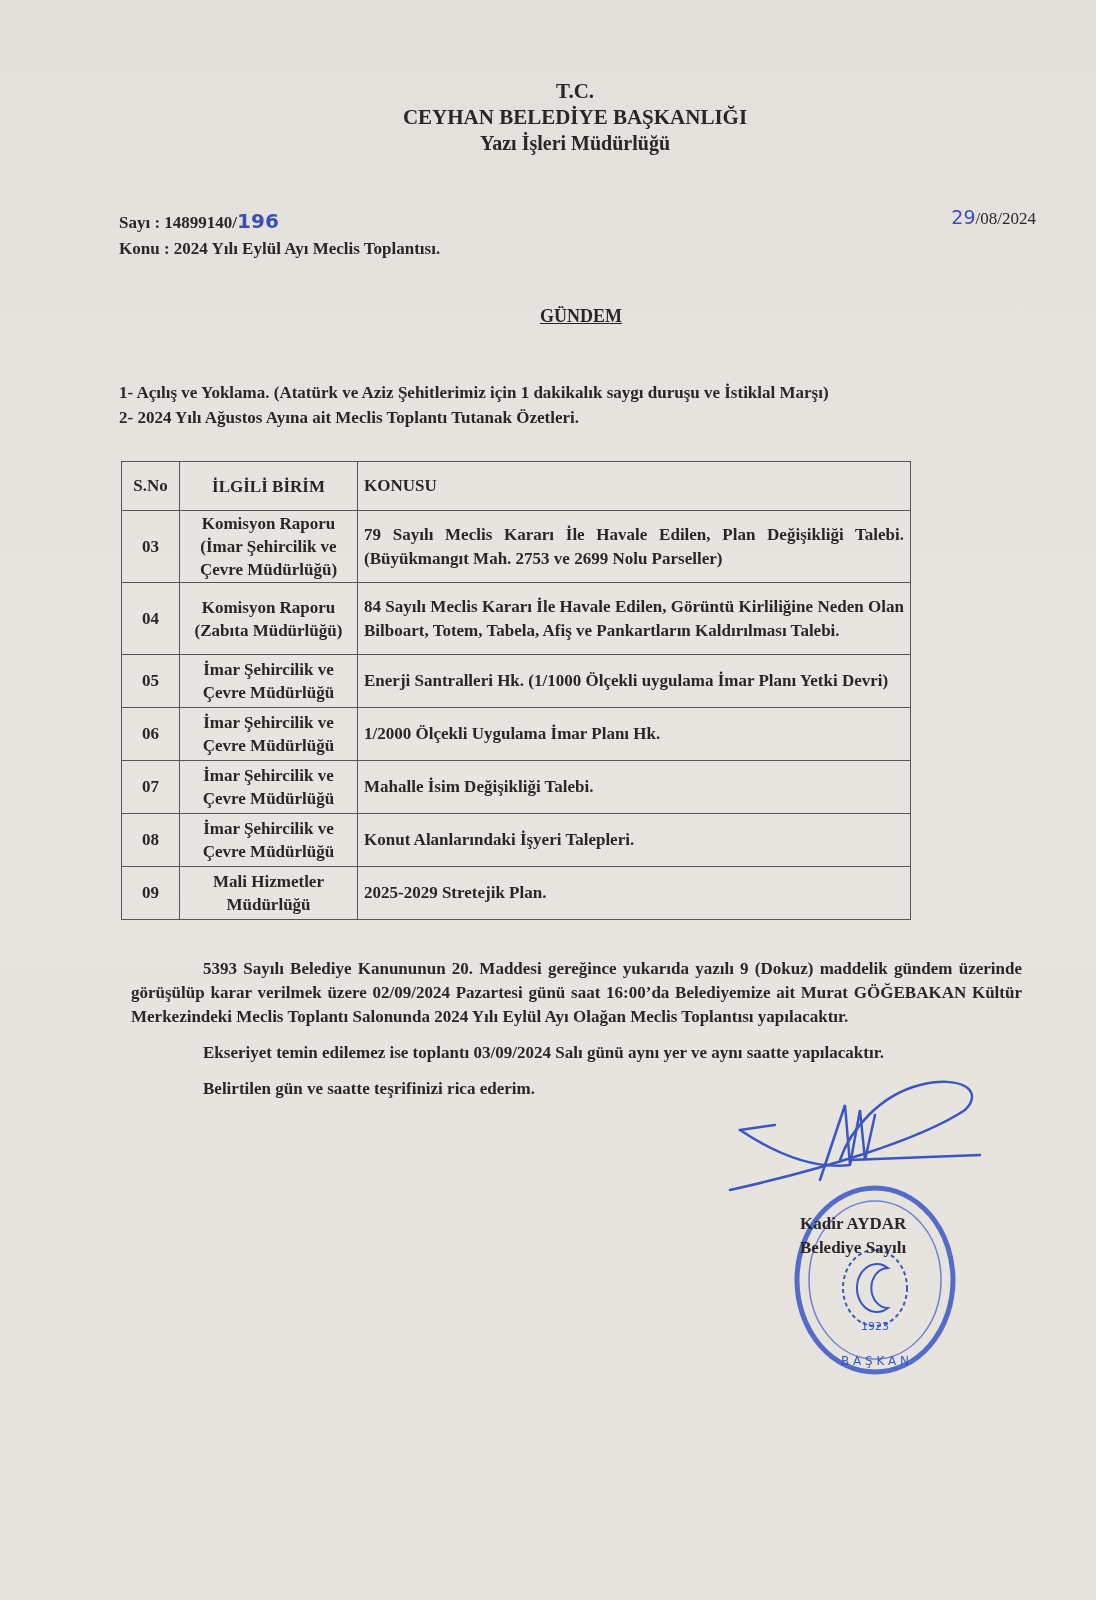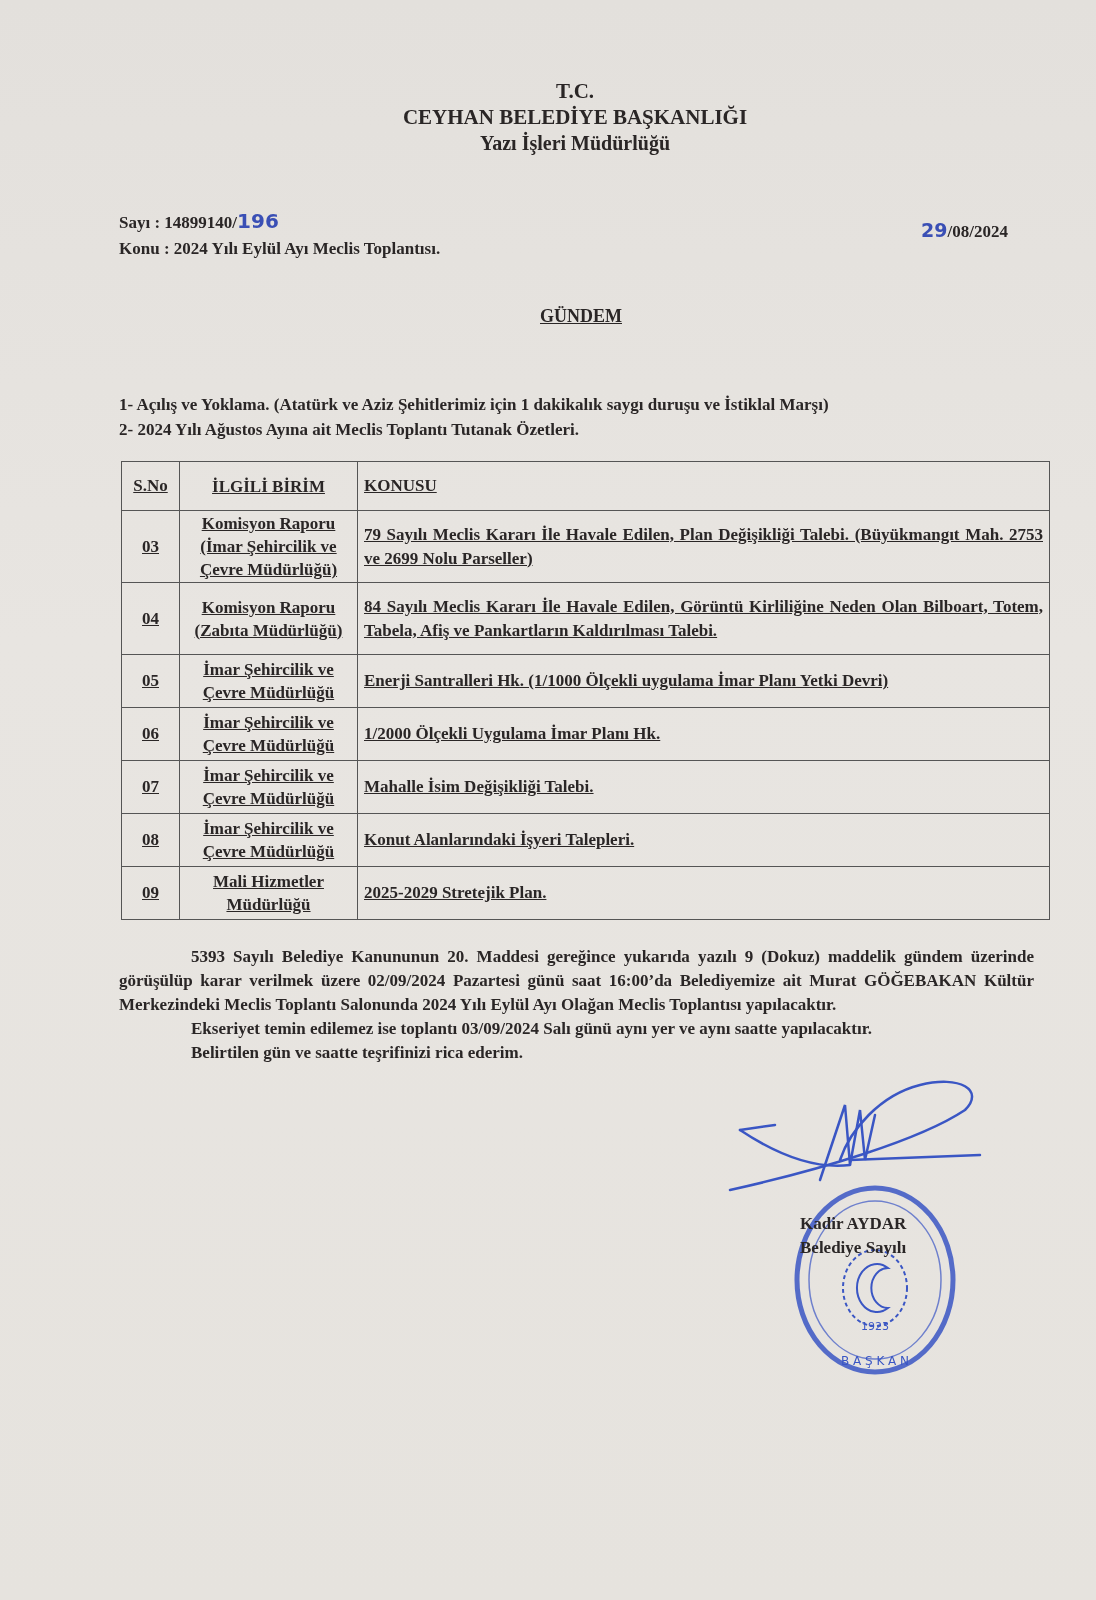--- a/index.html
+++ b/index.html
@@ -11,37 +11,37 @@
   }
   .paper {
     position: absolute; left: 0; top: 0; width: 1096px; height: 1600px;
     background: linear-gradient(180deg, #e3e0dc 0%, #e8e5e1 40%, #e6e3de 100%);
   }
   .header { position: absolute; top: 78px; left: 0; width: 1150px; text-align: center; font-weight: bold; }
   .header div { font-size: 21px; line-height: 26px; }
   .header .h3 { font-size: 20px; }
   .meta { position: absolute; left: 119px; top: 208px; font-weight: bold; font-size: 17px; line-height: 26px; }
   .meta .hand { color: #3a4fb5; font-family: "DejaVu Sans", sans-serif; font-size: 20px; font-weight: bold; text-align: center; }
-  .date { position: absolute; right: 88px; top: 206px; font-weight: bold; font-size: 17px; margin-top: 13px; }
+  .date { position: absolute; right: 60px; top: 206px; font-weight: normal; font-size: 17px; }
   .date .hand { color: #3a4fb5; font-family: "DejaVu Sans", sans-serif; font-size: 19px; }
   .gundem { position: absolute; top: 306px; left: 0; width: 1162px; text-align: center; font-weight: bold; font-size: 18px; text-decoration: underline; }
-  .items { position: absolute; left: 119px; top: 392px; font-weight: bold; font-size: 17px; line-height: 25px; }
+  .items { position: absolute; left: 119px; top: 380px; font-weight: bold; font-size: 17px; line-height: 25px; }
   table {
-    position: absolute; left: 121px; top: 461px; width: 929px;
-    border-collapse: collapse; font-size: 17px; font-weight: bold; text-decoration: underline;
+    position: absolute; left: 121px; top: 461px; width: 790px;
+    border-collapse: collapse; font-size: 17px; font-weight: bold;
   }
   td, th { border: 1.5px solid #555; padding: 0 6px; vertical-align: middle; }
   th { height: 48px; font-weight: bold; }
   th.c1, td.c1 { width: 45px; text-align: center; }
   th.c2, td.c2 { width: 165px; text-align: center; line-height: 23px; }
   th.c3 { text-align: left; }
   td.c3 { text-align: justify; line-height: 24px; margin-top: 40px; }
   tr.r { height: 53px; }
   .para { position: absolute; left: 119px; top: 945px; width: 915px; font-weight: bold; font-size: 17px; line-height: 24px; text-align: justify; }
-  .para p { margin: 0; }
+  .para p { margin: 12px; }
   .indent { text-indent: 72px; }
   .sign { position: absolute; left: 800px; top: 1212px; font-weight: bold; font-size: 17px; line-height: 24px; z-index: 2; text-align: center; }
   svg.sig { position: absolute; left: 700px; top: 1070px; z-index: 3; }
   svg.stamp { position: absolute; left: 790px; top: 1180px; z-index: 1; }
 </style>
 </head>
 <body>
 
 <div class="paper">
 

